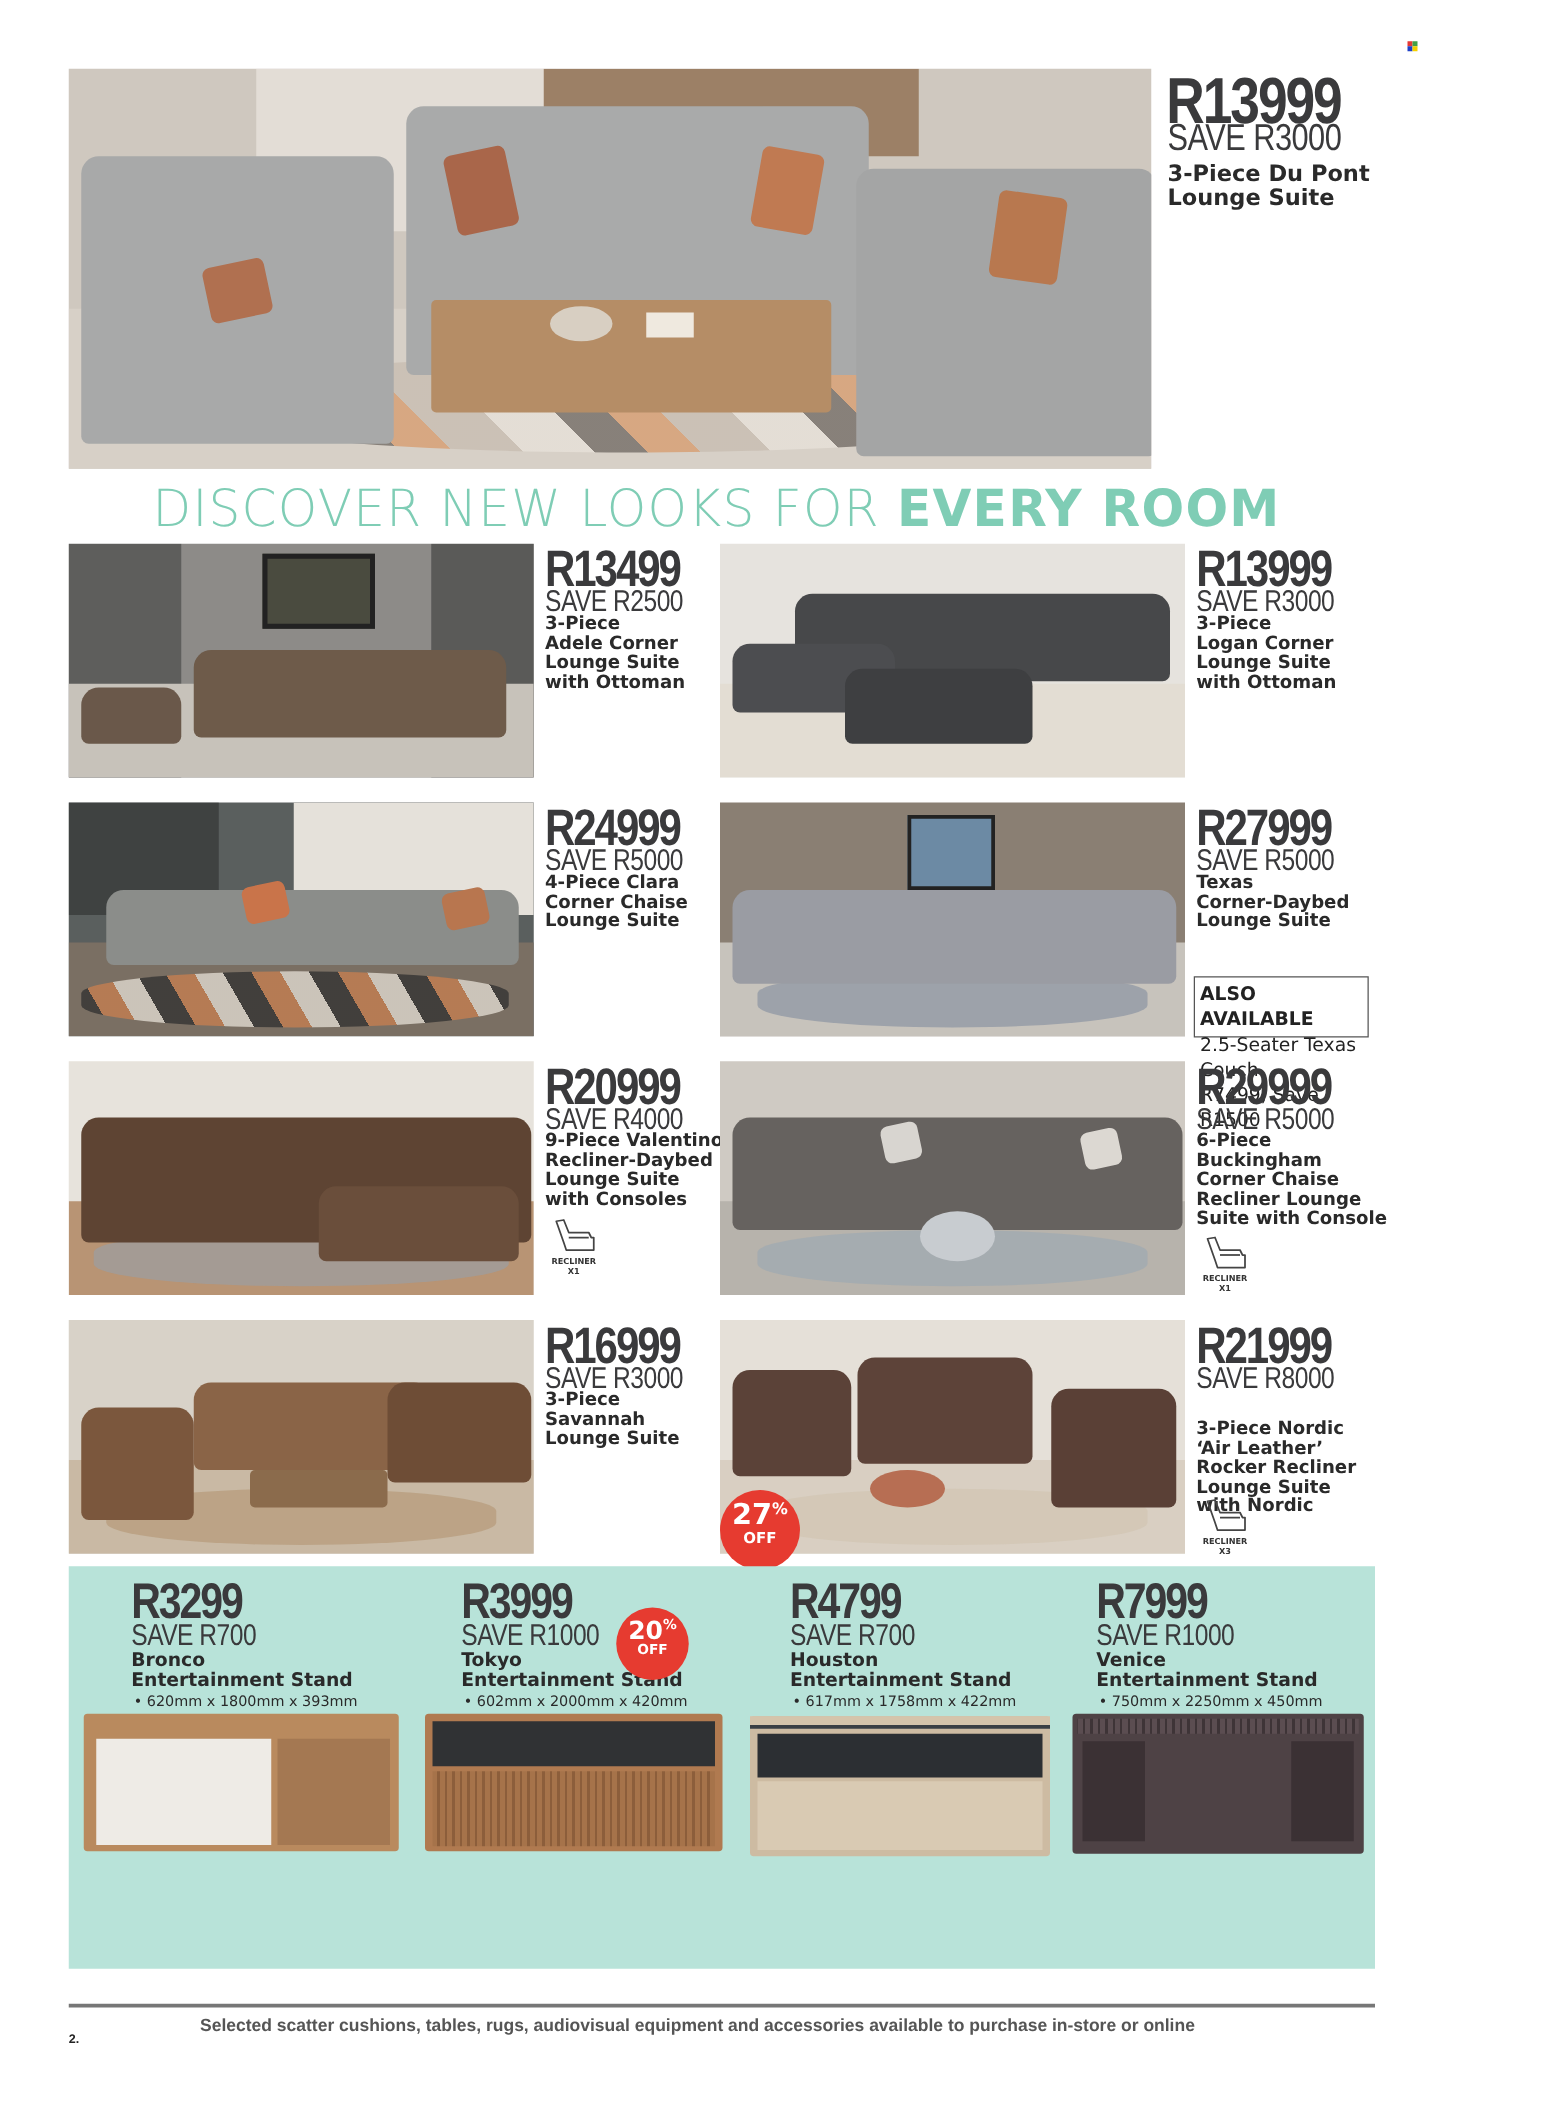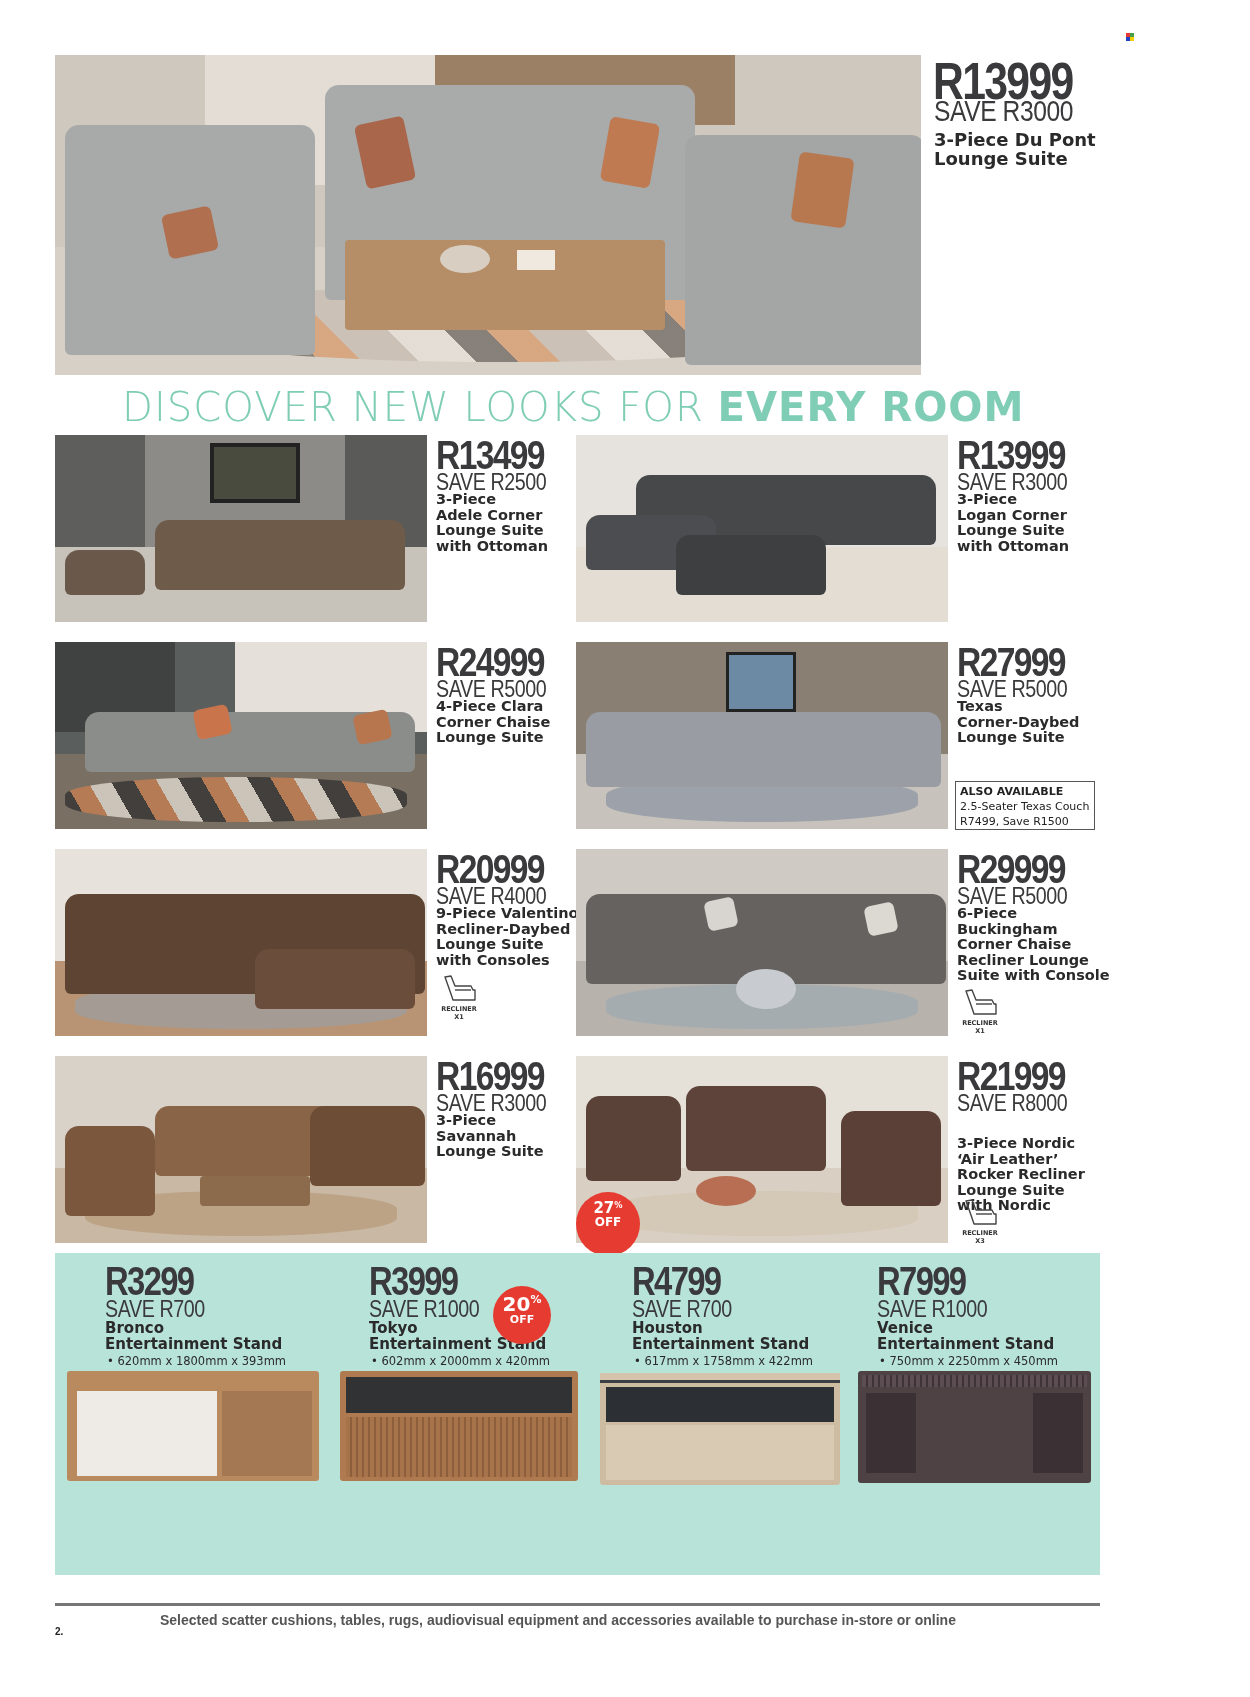--- a/index.html
+++ b/index.html
@@ -33,21 +33,21 @@
 
   .recliner { position: absolute; width: 50px; text-align: center; }
   .recliner svg { display: block; margin: 0 auto; }
   .recliner .lbl { font-family: "DejaVu Sans", sans-serif; font-weight: 700; font-size: 6.5px; color: #333; line-height: 1.2; }
 
   .badge { position: absolute; border-radius: 50%; background: #e63b30; color: #fff; text-align: center; font-family: "DejaVu Sans", sans-serif; font-weight: 700; }
   .badge .pct { display: block; line-height: 1; }
   .badge .pct small { font-size: 55%; vertical-align: top; }
   .badge .off { display: block; line-height: 1; text-align: center; }
 
-  .also { position: absolute; left: 955px; top: 781px; width: 140px; height: 49px; border: 1.5px solid #555; padding: 3px 4px; font-family: "DejaVu Sans", sans-serif; font-size: 11px; line-height: 1.35; color: #222; }
+  .also { position: absolute; left: 955px; top: 781px; width: 140px; height: 49px; border: 1.5px solid #555; padding: 3px 4px; font-family: "DejaVu Sans", sans-serif; font-size: 15px; line-height: 1.35; color: #222; }
   .also .t { font-weight: 700; }
   .also .d { font-weight: 400; }
 
   .mint { position: absolute; left: 55px; top: 1253px; width: 1045px; height: 322px; background: #b8e3d9; }
   .stand { position: absolute; }
   .stand .price { font-size: 40px; }
   .stand .save { font-size: 24px; }
   .stand .nm { position: absolute; font-family: "DejaVu Sans", sans-serif; font-weight: 700; font-size: 15px; color: #2a2a2a; line-height: 1.05; white-space: nowrap; }
   .stand .dim { position: absolute; font-family: "DejaVu Sans", sans-serif; font-size: 11.5px; color: #2a2a2a; white-space: nowrap; }
 
@@ -233,21 +233,21 @@
 
 <div class="photo" style="left:576px;top:1056px;width:372px;height:187px;background:#e5e0d8;">
   <div class="floor" style="background:#d9cfc2;"></div>
   <div class="rug" style="background:#d2c5b3;"></div>
   <div class="sofa" style="left:10px;top:40px;width:95px;height:85px;background:#5b4238;"></div>
   <div class="sofa" style="left:110px;top:30px;width:140px;height:85px;background:#5d4339;"></div>
   <div class="sofa" style="left:265px;top:55px;width:100px;height:95px;background:#5a4036;"></div>
   <div class="table" style="left:120px;top:120px;width:60px;height:30px;background:#b76e53;border-radius:50%;"></div>
 </div>
 <div class="badge" style="left:576px;top:1192px;width:64px;height:64px;padding-top:9px;">
-  <span class="pct" style="font-size:15px;"><span>27</span><small>%</small></span>
+  <span class="pct" style="font-size:23px;"><span>27</span><small>%</small></span>
   <span class="off" style="font-size:12px;">OFF</span>
 </div>
 <div class="price md" style="left:957px;top:1056px;">R21999</div>
 <div class="save md" style="left:957px;top:1091px;">SAVE R8000</div>
 <div class="pname md" style="left:957px;top:1113px;margin-top:23px;">
   <div>3-Piece Nordic</div>
   <div>‘Air Leather’</div>
   <div>Rocker Recliner</div>
   <div>Lounge Suite</div>
   <div>with Nordic</div>

